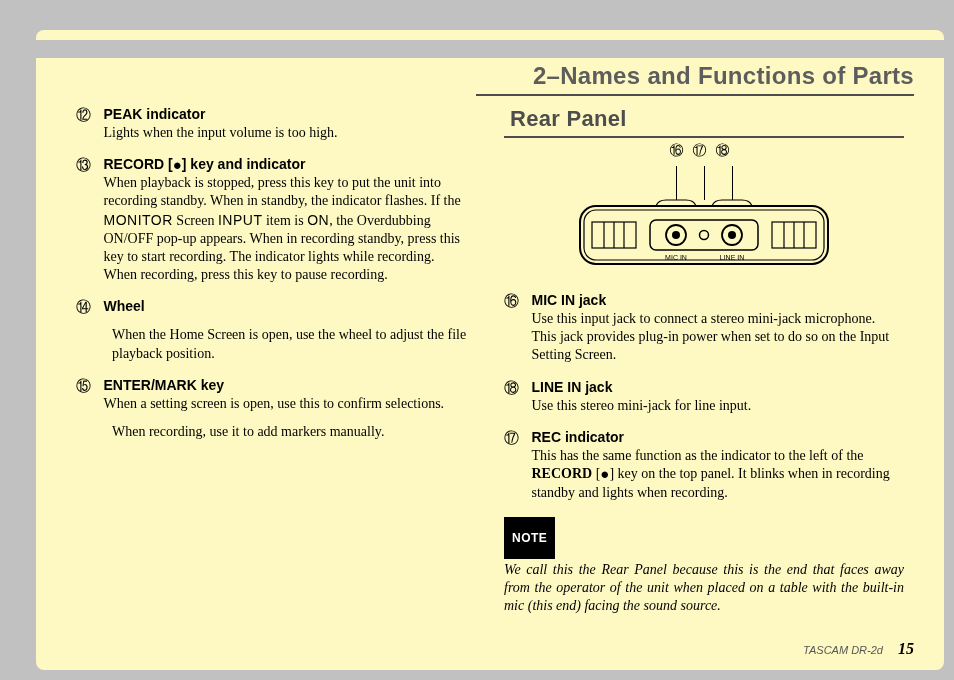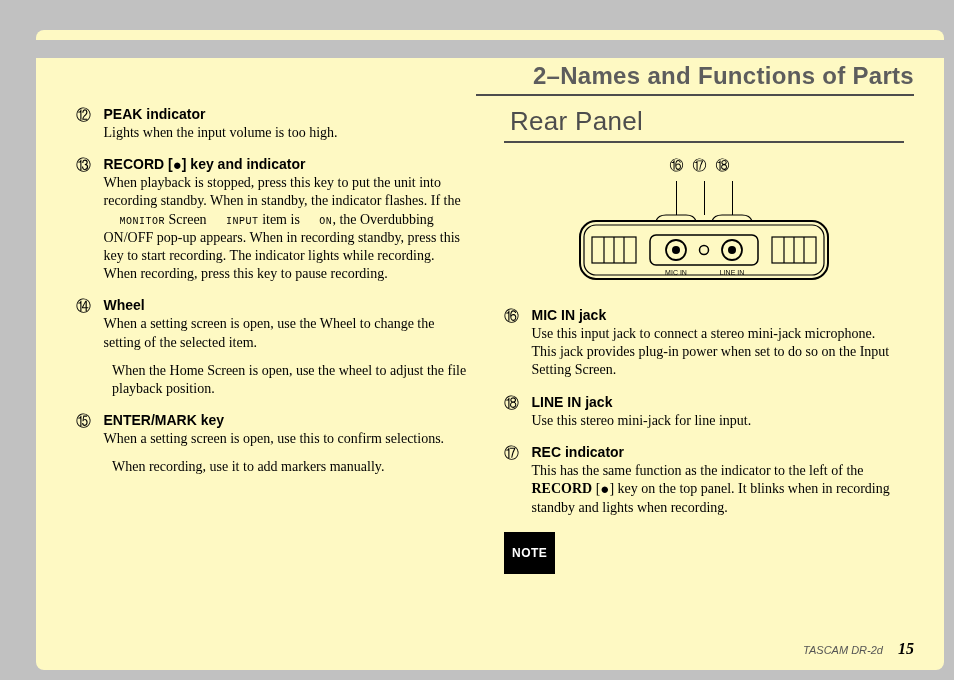--- a/index.html
+++ b/index.html
@@ -76,31 +76,31 @@
     vertical-align:top;
   }
   .right .item-body{width:366px;}
   .item-title{
     font-family:Arial,Helvetica,sans-serif;
     font-weight:bold;
     font-size:14px;
   }
   .item-text{margin:1px 0 0 0;line-height:1.3;}
   .item-para{margin:10px 0 0 36px;line-height:1.3;}
-  .lcd{font-family:Liberation Mono, monospace;font-size:10px;letter-spacing:.5px;margin-left:16px;}
+  .lcd{font-family:Liberation Sans, sans-serif;font-size:14px;letter-spacing:.5px;}
   .rec-dot{font-size:15px;vertical-align:-1px;}
   
   .sub-title{
     font-family:Arial,Helvetica,sans-serif;
-    font-weight:normal;
-    font-size:26px;
+    font-weight:bold;
+    font-size:22px;
     color:#4d4d4d;
     border-bottom:2px solid #4d4d4d;
     padding:0 0 4px 6px;
-    margin:0 0 14px 0;
+    margin:0 0 4px 0;
     letter-spacing:.3px;
   }
   .diagram{
     width:270px;
     margin:0 auto 18px auto;
   }
   .callouts{
     text-align:center;
     font-size:14px;
     letter-spacing:9px;
@@ -186,21 +186,20 @@
             <div class="item-text">
               <span>When playback is stopped, press this key to put the unit into recording standby. When in standby, the indicator flashes. If the </span><span class="lcd">MONITOR</span><span> Screen </span><span class="lcd">INPUT</span><span> item is </span><span class="lcd">ON</span><span>, the Overdubbing ON/OFF pop-up appears. When in recording standby, press this key to start recording. The indicator lights while recording. When recording, press this key to pause recording.</span>
             </div>
           </span>
         </li>
 
         <li>
           <span class="num">⑭</span>
           <span class="item-body">
             <span class="item-title">Wheel</span>
-            <div class="item-text">When a setting screen is open, use the Wheel to change the setting of the selected item.</div>
           </span>
           <p class="item-para">When the Home Screen is open, use the wheel to adjust the file playback position.</p>
         </li>
 
         <li>
           <span class="num">⑮</span>
           <span class="item-body">
             <span class="item-title">ENTER/MARK key</span>
             <div class="item-text">When a setting screen is open, use this to confirm selections.</div>
           </span>
@@ -278,20 +277,21 @@
             <span class="item-title">REC indicator</span>
             <div class="item-text">
               <span>This has the same function as the indicator to the left of the </span><b>RECORD</b><span> [<span class="rec-dot">●</span>] key on the top panel. It blinks when in recording standby and lights when recording.</span>
             </div>
           </span>
         </li>
       </ol>
 
       <div class="note-box">
         <span class="note-chip">NOTE</span>
+        <p class="note-text">We call this the Rear Panel because this is the end that faces away from the operator of the unit when placed on a table with the built-in mic (this end) facing the sound source.</p>
       </div>
     </div>
   </div>
 
   <div class="footer">
     <span>TASCAM  DR-2d</span>
     <span class="pg">15</span>
   </div>
 </div>
 

